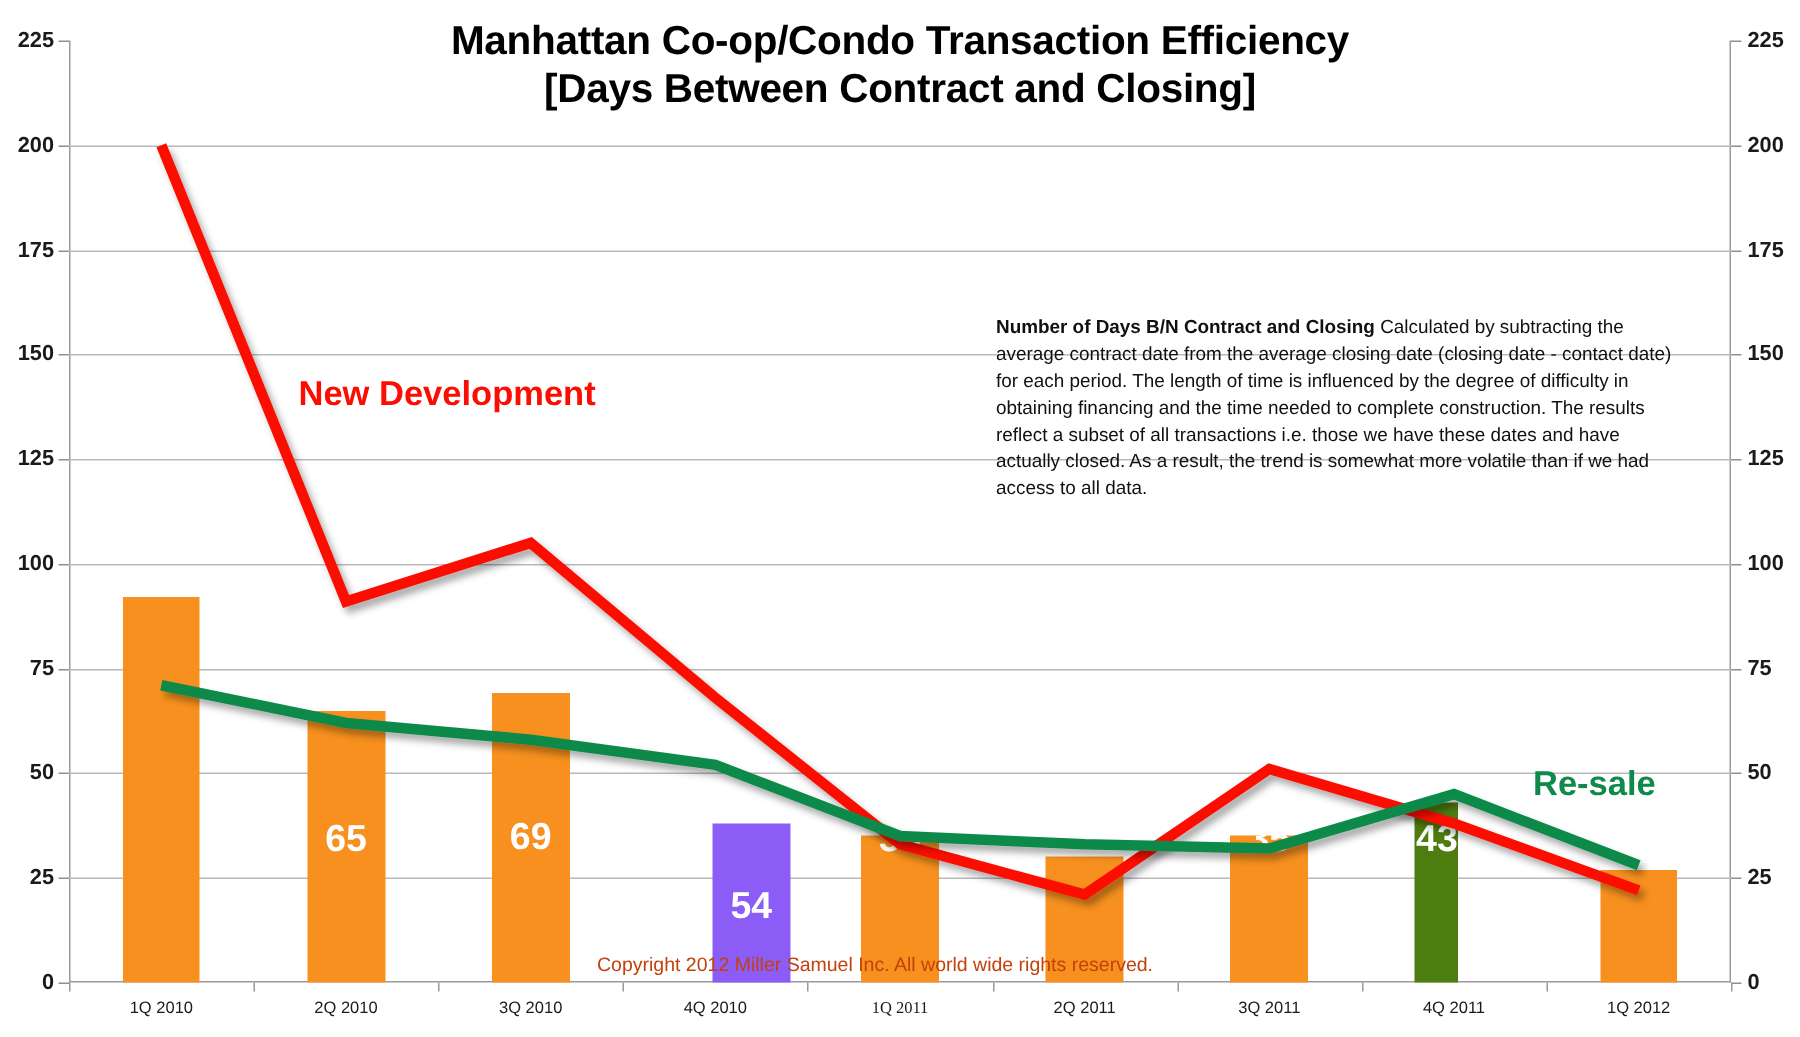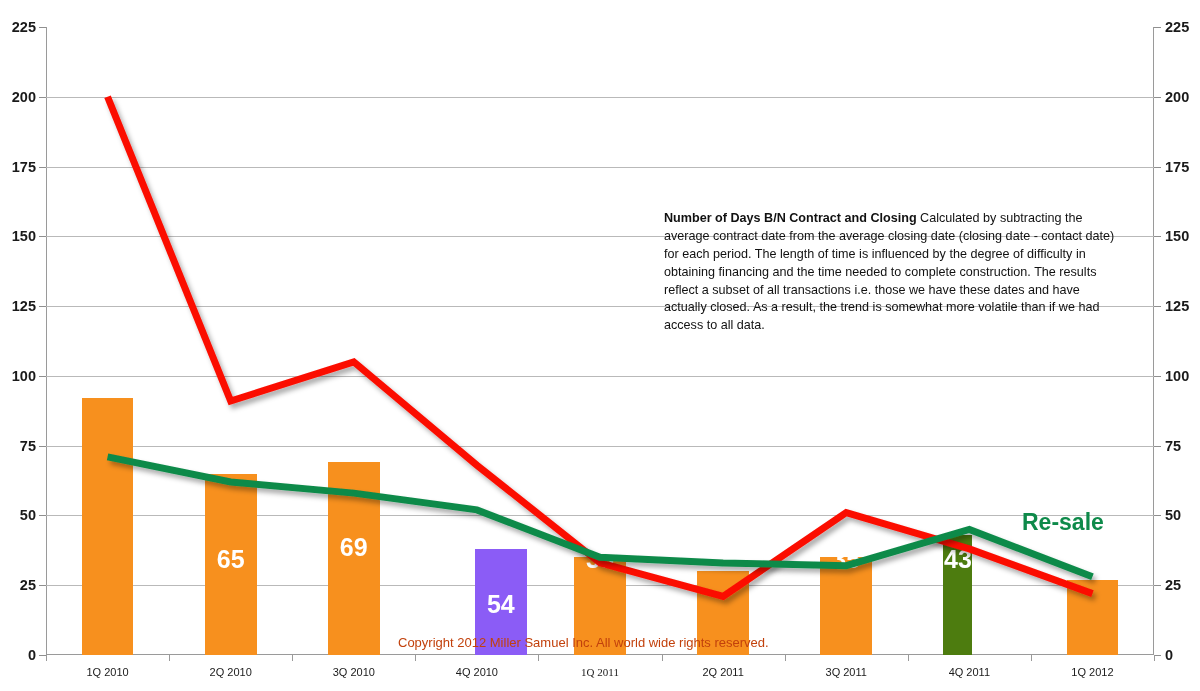--- a/index.html
+++ b/index.html
@@ -175,20 +175,24 @@
     font-size: 13px;
     color: #c2410c;
     white-space: nowrap;
   }
 </style>
 </head>
 <body>
 
 <div id="chart-root">
 
+  <div class="chart-title">
+    <span>Manhattan Co-op/Condo Transaction Efficiency</span>
+    <span class="line2">[Days Between Contract and Closing]</span>
+  </div>
 
 
   <div class="plot" id="plot">
     <div class="axis-line axis-left"></div>
     <div class="axis-line axis-right"></div>
     <div class="axis-line axis-bottom"></div>
 
     <div id="gridlayer">
         <div class="tickmark tick-left" style="top: 628px;"></div>
         <div class="tickmark tick-right" style="top: 628px;"></div>
@@ -220,21 +224,21 @@
         <div class="tickmark tick-right" style="top: 0px;"></div>
       </div>
     <div id="barlayer">
         <div class="bar" style="left: 35.7022px; width: 51.7067px; height: 256.782px; background: rgb(247, 144, 30);">
           <div class="bar-value" style="top: 148.782px; margin-left: 44px;">92</div>
         </div>
         <div class="bar" style="left: 158.813px; width: 51.7067px; height: 181.422px; background: rgb(247, 144, 30);">
           <div class="bar-value" style="top: 73.4222px;">65</div>
         </div>
         <div class="bar" style="left: 281.924px; width: 51.7067px; height: 192.587px; background: rgb(247, 144, 30);">
-          <div class="bar-value" style="top: 73px;">69</div>
+          <div class="bar-value" style="top: 84px;">69</div>
         </div>
         <div class="bar" style="left: 429px; width: 51.7067px; height: 106px; background: #8b5cf6;">
           <div class="bar-value" style="top: 42.72px;">54</div>
         </div>
         <div class="bar" style="left: 528.147px; width: 51.7067px; height: 97.6889px; background: rgb(247, 144, 30);">
           <div class="bar-value" style="top: -10.3111px;">35</div>
         </div>
         <div class="bar" style="left: 651.258px; width: 51.7067px; height: 83.7333px; background: rgb(247, 144, 30);">
           <div class="bar-value" style="top: -24.2667px;">30</div>
         </div>
@@ -302,20 +306,21 @@
       <div class="xlabel" style="left: 169.111px; width: 123.111px; top: 667px;">2Q 2010</div>
       <div class="xlabel" style="left: 292.222px; width: 123.111px; top: 667px;">3Q 2010</div>
       <div class="xlabel" style="left: 415.333px; width: 123.111px; top: 667px;">4Q 2010</div>
       <div class="xlabel" style="left: 538.444px; width: 123.111px; top: 667px; font-family: Liberation Serif, serif;">1Q 2011</div>
       <div class="xlabel" style="left: 661.556px; width: 123.111px; top: 667px;">2Q 2011</div>
       <div class="xlabel" style="left: 784.667px; width: 123.111px; top: 667px;">3Q 2011</div>
       <div class="xlabel" style="left: 907.778px; width: 123.111px; top: 667px;">4Q 2011</div>
       <div class="xlabel" style="left: 1030.89px; width: 123.111px; top: 667px;">1Q 2012</div>
     </div>
 
+  <div class="series-label label-newdev">New Development</div>
   <div class="series-label label-resale">Re-sale</div>
 
   <div class="annotation">
     <b>Number of Days B/N Contract and Closing</b><span> Calculated by subtracting the average contract date from the average closing date (closing date - contact date) for each period.  The length of time is influenced by the degree of difficulty in obtaining financing and the time needed to complete construction.  The results reflect a subset of all transactions i.e. those we have these dates and have actually closed.  As a result, the trend is somewhat more volatile than if we had access to all data.</span>
   </div>
 
   <div class="copyright">Copyright 2012 Miller Samuel Inc.  All world wide rights reserved.</div>
 
 </div>
 

